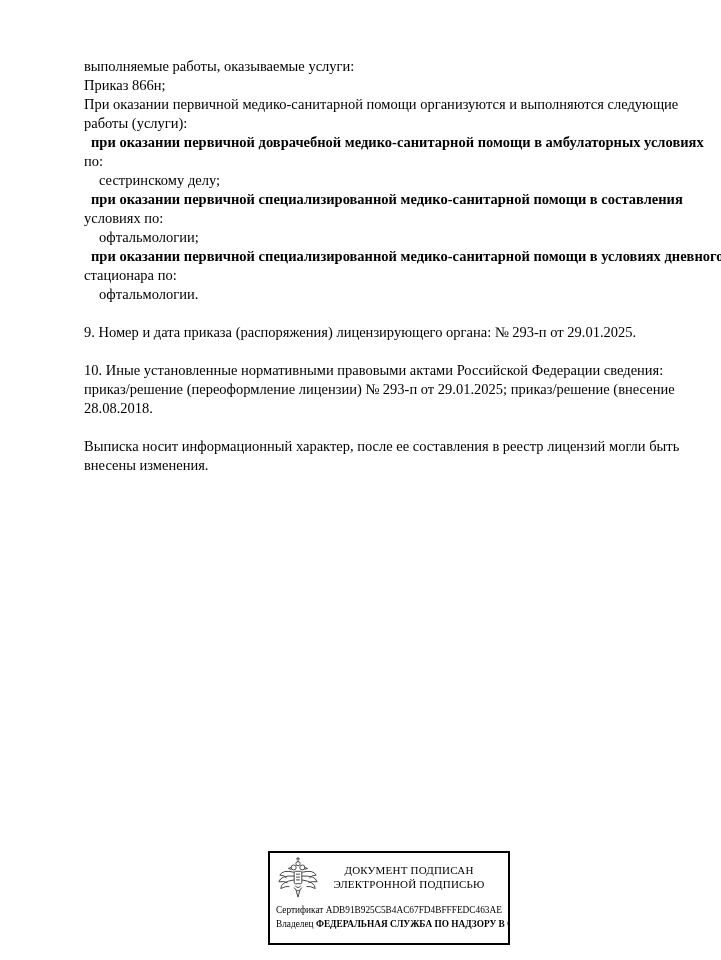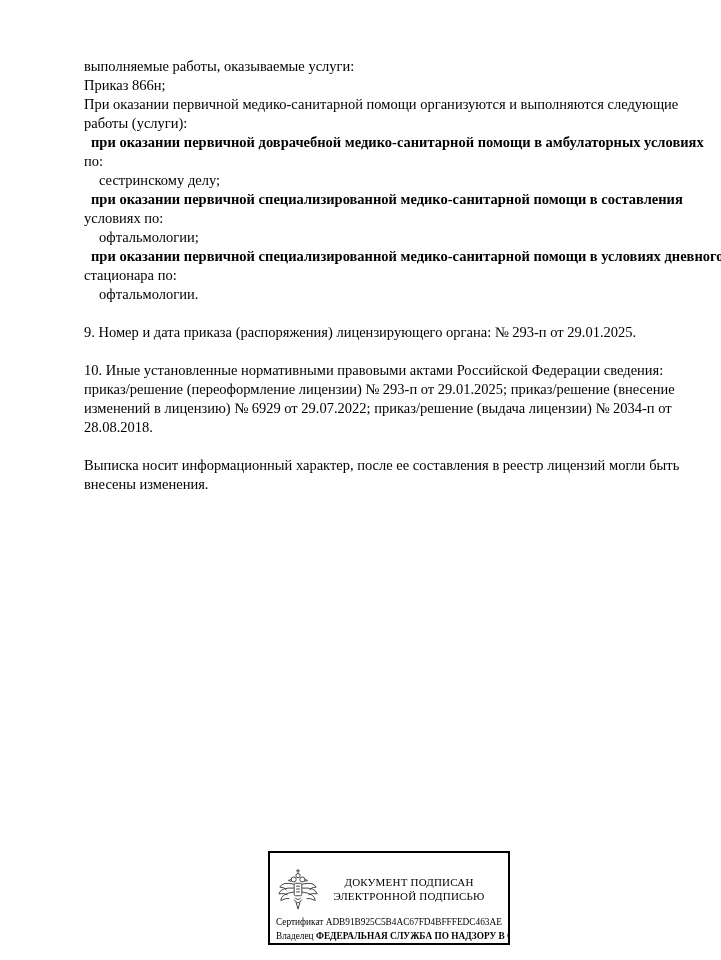--- a/index.html
+++ b/index.html
@@ -30,21 +30,20 @@
     box-sizing: border-box;
     background: #ffffff;
     overflow: hidden;
   }
   .stamp-top {
     display: flex;
     align-items: center;
     height: 47px;
     padding: 2px 10px 0 6px;
     box-sizing: border-box;
-    margin-top: 12px;
   }
   .emblem { width: 44px; height: 44px; flex: 0 0 auto; display: block; }
   .stamp-title {
     flex: 1;
     text-align: center;
     font-size: 11px;
     line-height: 13.5px;
     letter-spacing: 0.2px;
   }
   .stamp-info {
@@ -70,21 +69,20 @@
     <div class="doc-line ind0">условиях по:</div>
     <div class="doc-line ind2">офтальмологии;</div>
     <div class="doc-line ind1">при оказании первичной специализированной медико-санитарной помощи в условиях дневного</div>
     <div class="doc-line ind0">стационара по:</div>
     <div class="doc-line ind2">офтальмологии.</div>
     <div class="doc-line ind0"></div>
     <div class="doc-line ind0">9. Номер и дата приказа (распоряжения) лицензирующего органа: № 293-п от 29.01.2025.</div>
     <div class="doc-line ind0"></div>
     <div class="doc-line ind0">10. Иные установленные нормативными правовыми актами Российской Федерации сведения:</div>
     <div class="doc-line ind0">приказ/решение (переоформление лицензии) № 293-п от 29.01.2025; приказ/решение (внесение</div>
-    <div class="doc-line ind0">изменений в лицензию) № 6929 от 29.07.2022; приказ/решение (выдача лицензии) № 2034-п от</div>
     <div class="doc-line ind0">28.08.2018.</div>
     <div class="doc-line ind0"></div>
     <div class="doc-line ind0">Выписка носит информационный характер, после ее составления в реестр лицензий могли быть</div>
     <div class="doc-line ind0">внесены изменения.</div>
   </div>
 
 <div class="stamp">
   <div class="stamp-top">
     <span>
       <svg class="emblem" viewBox="0 0 44 46" xmlns="http://www.w3.org/2000/svg">

